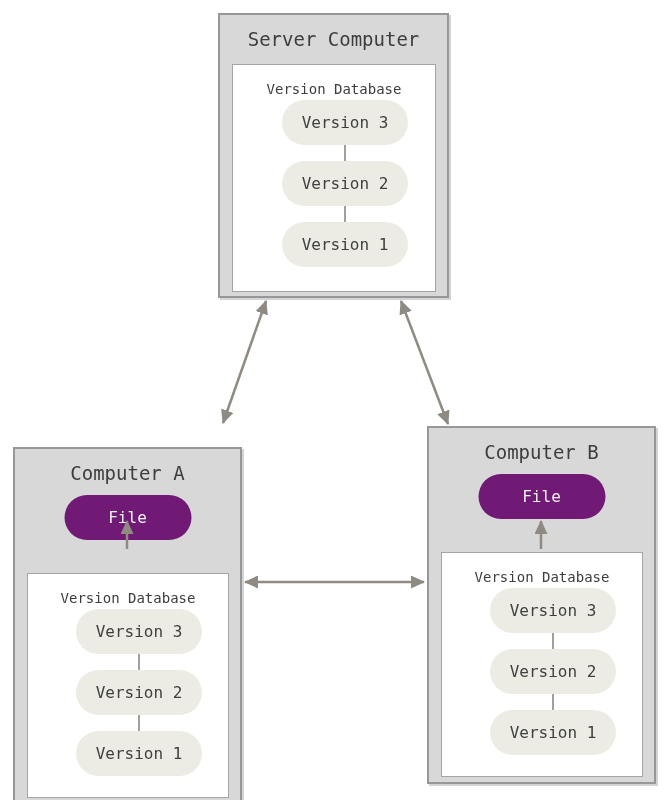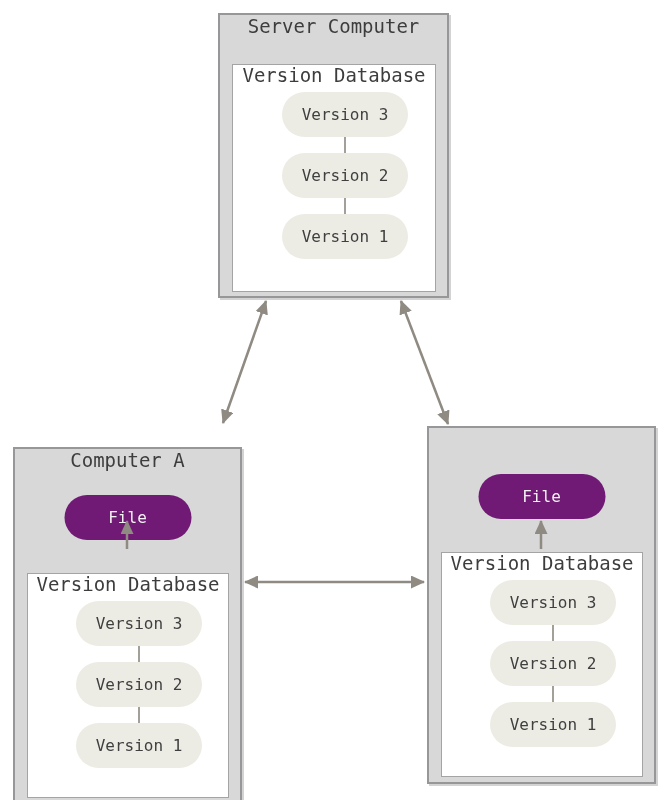--- a/index.html
+++ b/index.html
@@ -20,40 +20,42 @@
     box-sizing: border-box;
     background: #d8d8d8;
     border: 2px solid #97979a;
     box-shadow: 2px 2px 0 rgba(175,175,175,0.55);
   }
   .panel-title {
     text-align: center;
     font-size: 19px;
     line-height: 22px;
     color: #3d3d3d;
+    padding-top: 13px;
     white-space: nowrap;
   }
   .db {
     position: absolute;
     box-sizing: border-box;
     background: #ffffff;
     border: 1.5px solid #a4a4a4;
   }
   .db-label {
     text-align: center;
-    font-size: 19px;
+    font-size: 14px;
     line-height: 20px;
     color: #3d3d3d;
+    padding-top: 14px;
     white-space: nowrap;
   }
   .stack {
     display: flex;
     flex-direction: column;
     align-items: center;
-    margin-top: 7px;
+    margin-top: 1px;
     padding-left: 22px;
   }
   .pill {
     width: 126px;
     height: 45px;
     border-radius: 23px;
     background: #ecece4;
     color: #3f3f3f;
     font-size: 16px;
     display: flex;
@@ -122,20 +124,21 @@
         <div class="pill">Version 3</div>
         <div class="vline"></div>
         <div class="pill">Version 2</div>
         <div class="vline"></div>
         <div class="pill">Version 1</div>
       </div>
     </div>
   </div>
 
   <div class="panel" id="computer-b">
+    <div class="panel-title">Computer B</div>
     <div class="file-pill">File</div>
     <div class="db">
       <div class="db-label">Version Database</div>
       <div class="stack">
         <div class="pill">Version 3</div>
         <div class="vline"></div>
         <div class="pill">Version 2</div>
         <div class="vline"></div>
         <div class="pill">Version 1</div>
       </div>

